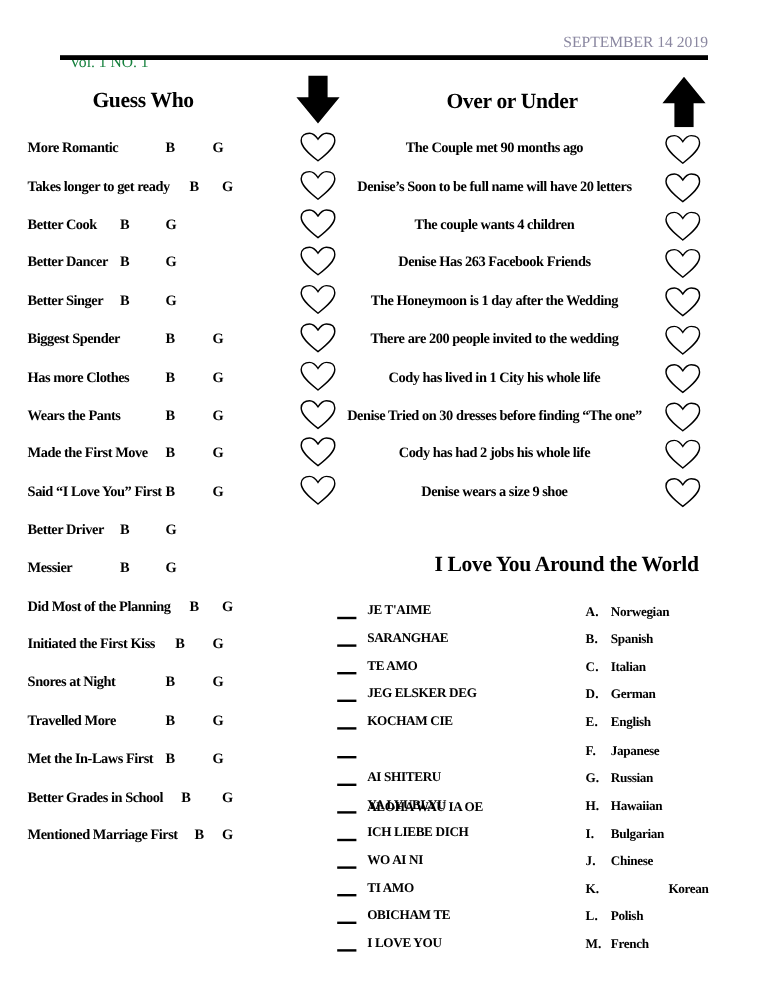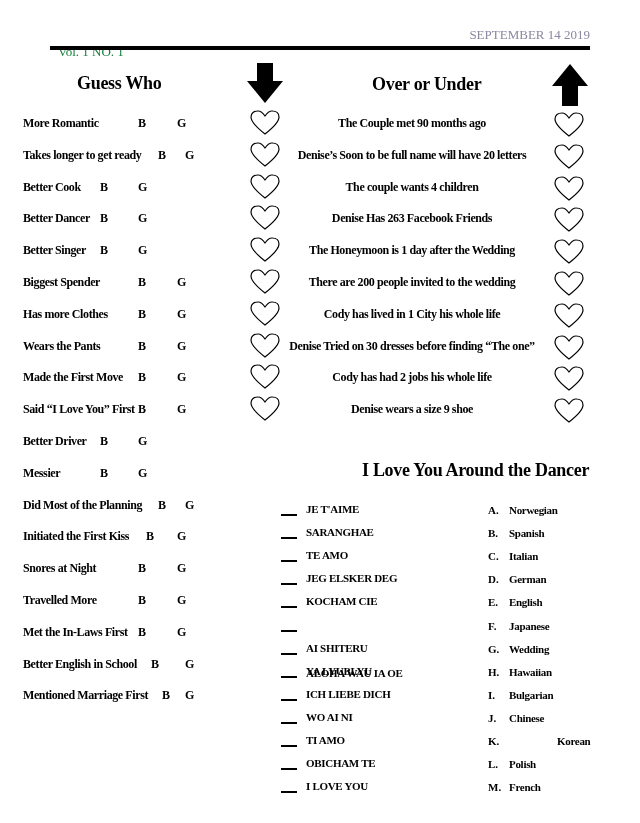--- a/index.html
+++ b/index.html
@@ -116,21 +116,21 @@
       <span style="left: 0px;">Travelled More</span>
       <span style="left: 115px;">B</span>
       <span style="left: 154px;">G</span>
     </div>
     <div class="gw-row" style="top: 624.8px;">
       <span style="left: 0px;">Met the In-Laws First</span>
       <span style="left: 115px;">B</span>
       <span style="left: 154px;">G</span>
     </div>
     <div class="gw-row" style="top: 656.6px;">
-      <span style="left: 0px;">Better English in School</span>
+      <span style="left: 0px;">Better Grades in School</span>
       <span style="left: 128px;">B</span>
       <span style="left: 162px;">G</span>
     </div>
     <div class="gw-row" style="top: 688.4px;">
       <span style="left: 0px;">Mentioned Marriage First</span>
       <span style="left: 139px;">B</span>
       <span style="left: 162px;">G</span>
     </div>
   </div>
 <div id="hearts">
@@ -201,21 +201,21 @@
     <div class="ou-text" style="top: 179.6px;">The couple wants 4 children</div>
     <div class="ou-text" style="top: 211.4px;">Denise Has 263 Facebook Friends</div>
     <div class="ou-text" style="top: 243.2px;">The Honeymoon is 1 day after the Wedding</div>
     <div class="ou-text" style="top: 275px;">There are 200 people invited to the wedding</div>
     <div class="ou-text" style="top: 306.8px;">Cody has lived in 1 City his whole life</div>
     <div class="ou-text" style="top: 338.6px;">Denise Tried on 30 dresses before finding “The one”</div>
     <div class="ou-text" style="top: 370.4px;">Cody has had 2 jobs his whole life</div>
     <div class="ou-text" style="top: 402.2px;">Denise wears a size 9 shoe</div>
   </div>
 
-<div class="title" style="left:362px;top:460px;">I Love You Around the Dancer</div>
+<div class="title" style="left:362px;top:460px;">I Love You Around the World</div>
 <div id="ily">
     <div class="blank" style="top: 514px;"></div>
     <div class="ily-row" style="left: 306px; top: 503px;">JE T'AIME</div>
     <div class="lang-letter" style="top: 504px;">A.</div>
     <div class="lang-name" style="top: 504px;">Norwegian</div>
     <div class="blank" style="top: 537.1px;"></div>
     <div class="ily-row" style="left: 306px; top: 526.1px;">SARANGHAE</div>
     <div class="lang-letter" style="top: 527.1px;">B.</div>
     <div class="lang-name" style="top: 527.1px;">Spanish</div>
     <div class="blank" style="top: 560.2px;"></div>
@@ -230,21 +230,21 @@
     <div class="ily-row" style="left: 306px; top: 595.4px;">KOCHAM CIE</div>
     <div class="lang-letter" style="top: 596.4px;">E.</div>
     <div class="lang-name" style="top: 596.4px;">English</div>
     <div class="blank" style="top: 629.5px;"></div>
     <div class="ily-row" style="left: 306px; top: 618.5px; margin-top: 48px;">ALOHA WAU IA OE</div>
     <div class="lang-letter" style="top: 619.5px;">F.</div>
     <div class="lang-name" style="top: 619.5px;">Japanese</div>
     <div class="blank" style="top: 652.6px;"></div>
     <div class="ily-row" style="left: 306px; top: 641.6px;">AI SHITERU</div>
     <div class="lang-letter" style="top: 642.6px;">G.</div>
-    <div class="lang-name" style="top: 642.6px;">Wedding</div>
+    <div class="lang-name" style="top: 642.6px;">Russian</div>
     <div class="blank" style="top: 675.7px;"></div>
     <div class="ily-row" style="left: 306px; top: 664.7px;">YA LYUBLYU</div>
     <div class="lang-letter" style="top: 665.7px;">H.</div>
     <div class="lang-name" style="top: 665.7px;">Hawaiian</div>
     <div class="blank" style="top: 698.8px;"></div>
     <div class="ily-row" style="left: 306px; top: 687.8px;">ICH LIEBE DICH</div>
     <div class="lang-letter" style="top: 688.8px;">I.</div>
     <div class="lang-name" style="top: 688.8px;">Bulgarian</div>
     <div class="blank" style="top: 721.9px;"></div>
     <div class="ily-row" style="left: 306px; top: 710.9px;">WO AI NI</div>

